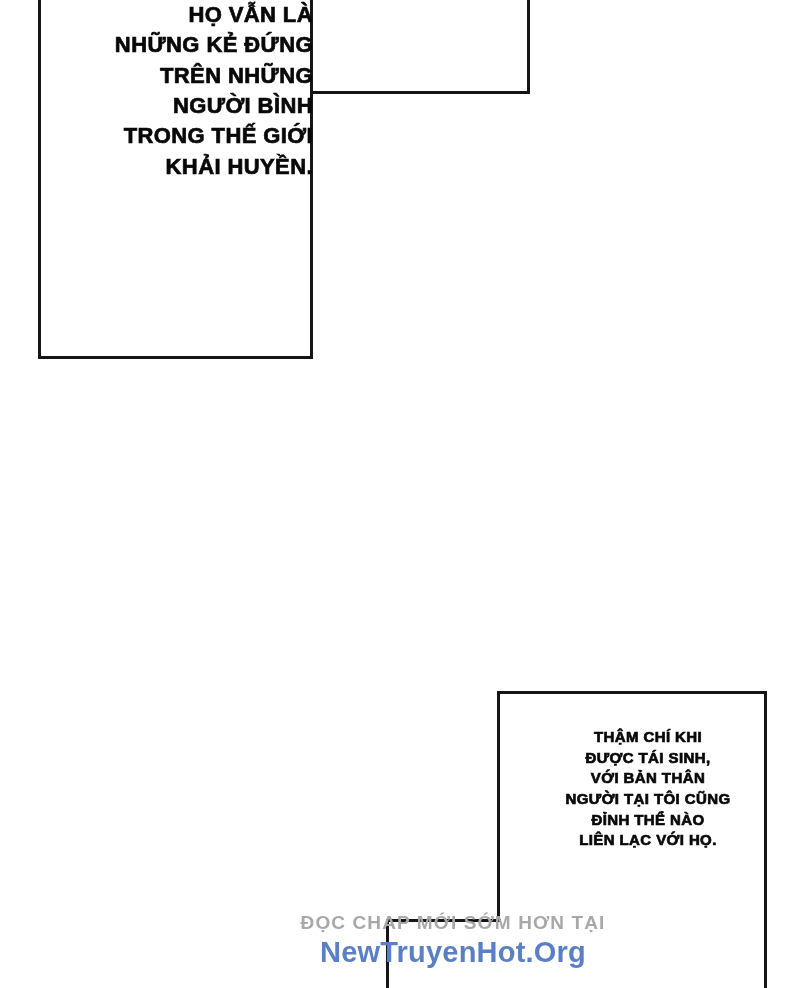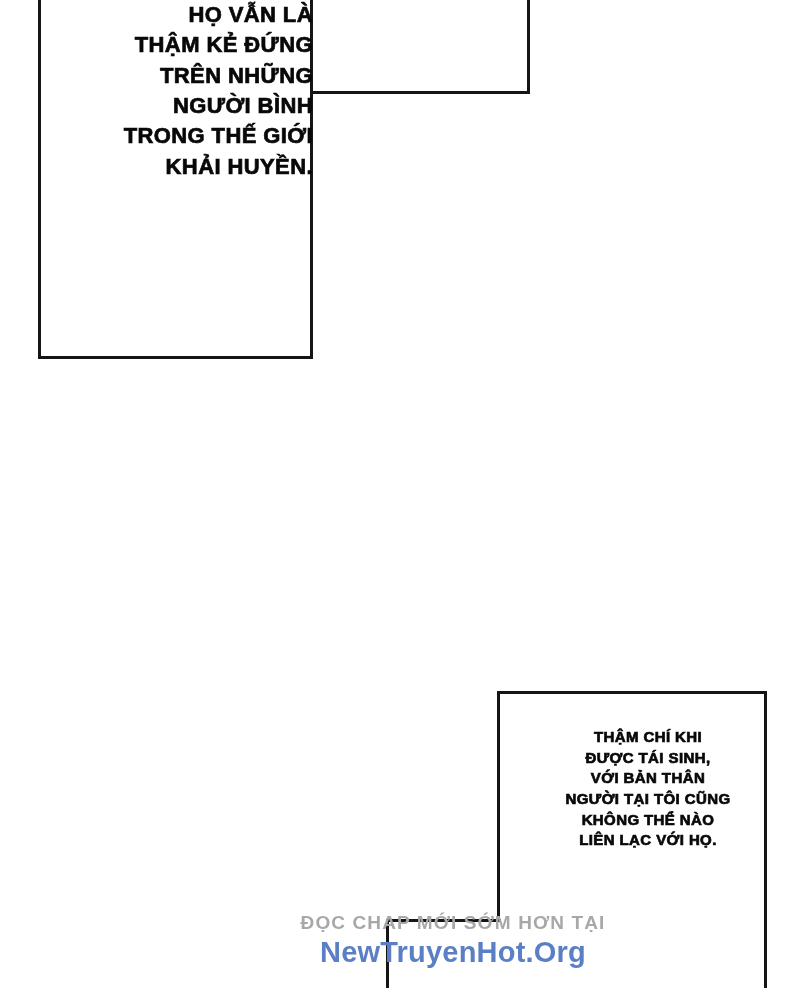--- a/index.html
+++ b/index.html
@@ -156,33 +156,33 @@
   <div class="panel-frame" id="panel-bottom-step"></div>
 
   <div id="panel-bottom-seam"></div>
 
   <div class="caption" id="caption-top">
     <span class="line">ĐỈNH CAO</span>
   </div>
 
   <div class="caption" id="caption-left">
     <span class="line">HỌ VẪN LÀ</span>
-    <span class="line">THẬM KẺ ĐỨNG</span>
+    <span class="line">NHỮNG KẺ ĐỨNG</span>
     <span class="line">TRÊN NHỮNG</span>
     <span class="line">NGƯỜI BÌNH</span>
     <span class="line">TRONG THẾ GIỚI</span>
     <span class="line">KHẢI HUYỀN.</span>
   </div>
 
   <div class="caption" id="caption-bottom">
     <span class="line">THẬM CHÍ KHI</span>
     <span class="line">ĐƯỢC TÁI SINH,</span>
     <span class="line">VỚI BẢN THÂN</span>
     <span class="line">NGƯỜI TẠI TÔI CŨNG</span>
-    <span class="line">KHÔNG THỂ NÀO</span>
+    <span class="line">ĐỈNH THỂ NÀO</span>
     <span class="line">LIÊN LẠC VỚI HỌ.</span>
   </div>
 
   <div id="watermark">
     <span id="watermark-top-line">ĐỌC CHAP MỚI SỚM HƠN TẠI</span>
     <span id="watermark-site">NewTruyenHot.Org</span>
   </div>
 
 </div>
 

